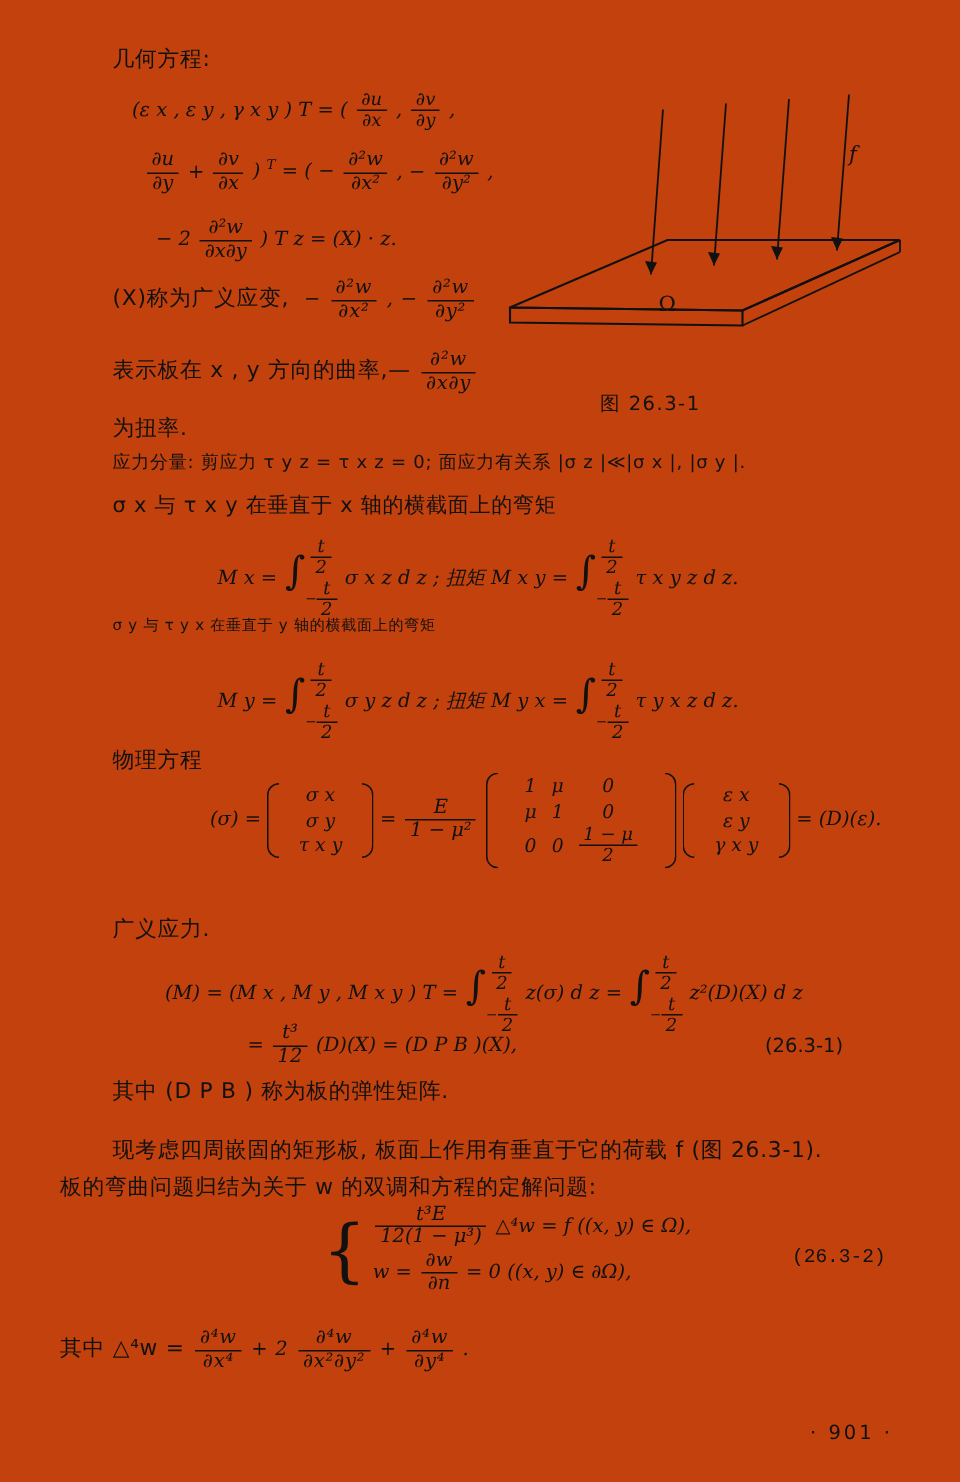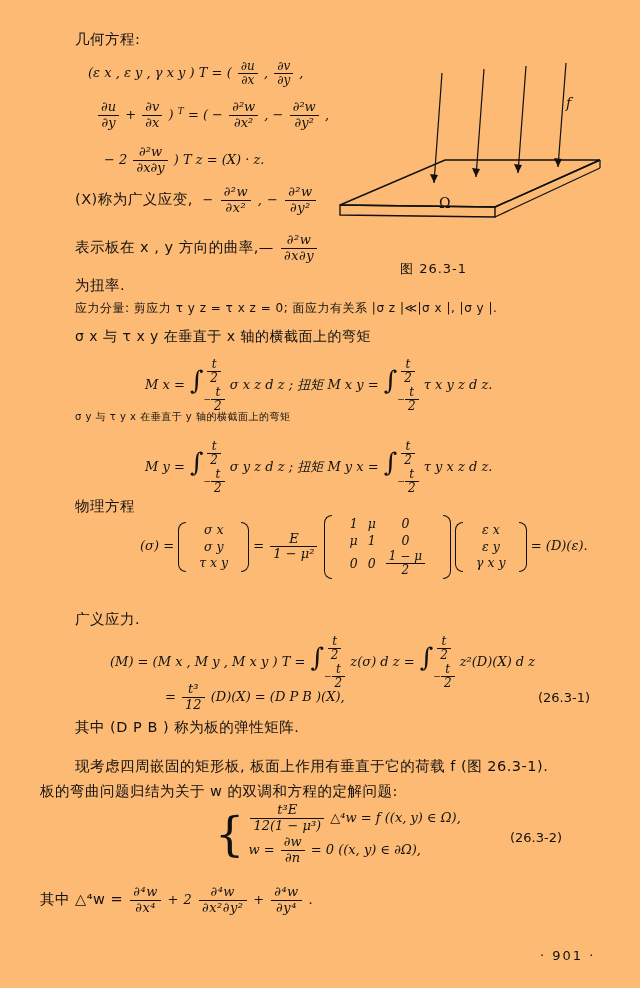--- a/index.html
+++ b/index.html
@@ -12,21 +12,21 @@
     height: 988px;
     position: relative;
     font-family: "DejaVu Serif", serif;
     color: #111;
     overflow: hidden;
   }
   .page {
     position: absolute;
     left: 0; top: 0;
     width: 640px; height: 988px;
-    background: #fdba74;
+    background: #c2410c;
   }
   .blk {
     position: absolute;
     white-space: nowrap;
   }
   .cn {
     font-family: "DejaVu Sans", sans-serif;
     font-size: 14.5px;
     letter-spacing: 0.5px;
     color: #111;
@@ -343,21 +343,21 @@
   </div>
 
   <div class="blk math" style="left:165px; top:682px; font-size:13px;">
     <span>=</span>
     <span class="frac bigfrac">
       <span class="num">t³</span>
       <span class="den">12</span>
     </span>
     <span>(D)(X) = (D P B )(X),</span>
   </div>
-  <div class="eqnum" style="left:538px; top:690px;">(26.3-1)</div>
+  <div class="eqnum" style="left:510px; top:690px;">(26.3-1)</div>
 
   <div class="blk cn" style="left:75px; top:718px;">其中 (D P B ) 称为板的弹性矩阵.</div>
 
   <div class="blk cn" style="left:75px; top:757px;">现考虑四周嵌固的矩形板, 板面上作用有垂直于它的荷载 f (图 26.3-1).</div>
   <div class="blk cn" style="left:40px; top:782px;">板的弯曲问题归结为关于 w 的双调和方程的定解问题:</div>
 
   <div class="blk math" style="left:215px; top:802px; font-size:13px;">
     <span class="brace">{</span>
     <span style="display:inline-block; vertical-align:middle; line-height:2.4;">
       <span style="display:block;">
@@ -370,21 +370,21 @@
       <span style="display:block;">
         <span>w =</span>
         <span class="frac bigfrac">
           <span class="num">∂w</span>
           <span class="den">∂n</span>
         </span>
         <span>= 0    ((x, y) ∈ ∂Ω),</span>
       </span>
     </span>
   </div>
-  <div class="eqnum" style="left:510px; top:830px;">(26.3-2)</div>
+  <div class="eqnum" style="left:528px; top:830px;font-family:Liberation Mono, monospace;">(26.3-2)</div>
 
   <div class="blk cn" style="left:40px; top:885px;">
     <span>其中 △⁴w =</span>
     <span class="math" style="font-size:13px;">
       <span class="frac bigfrac">
         <span class="num">∂⁴w</span>
         <span class="den">∂x⁴</span>
       </span>
       <span>+ 2</span>
       <span class="frac bigfrac">

